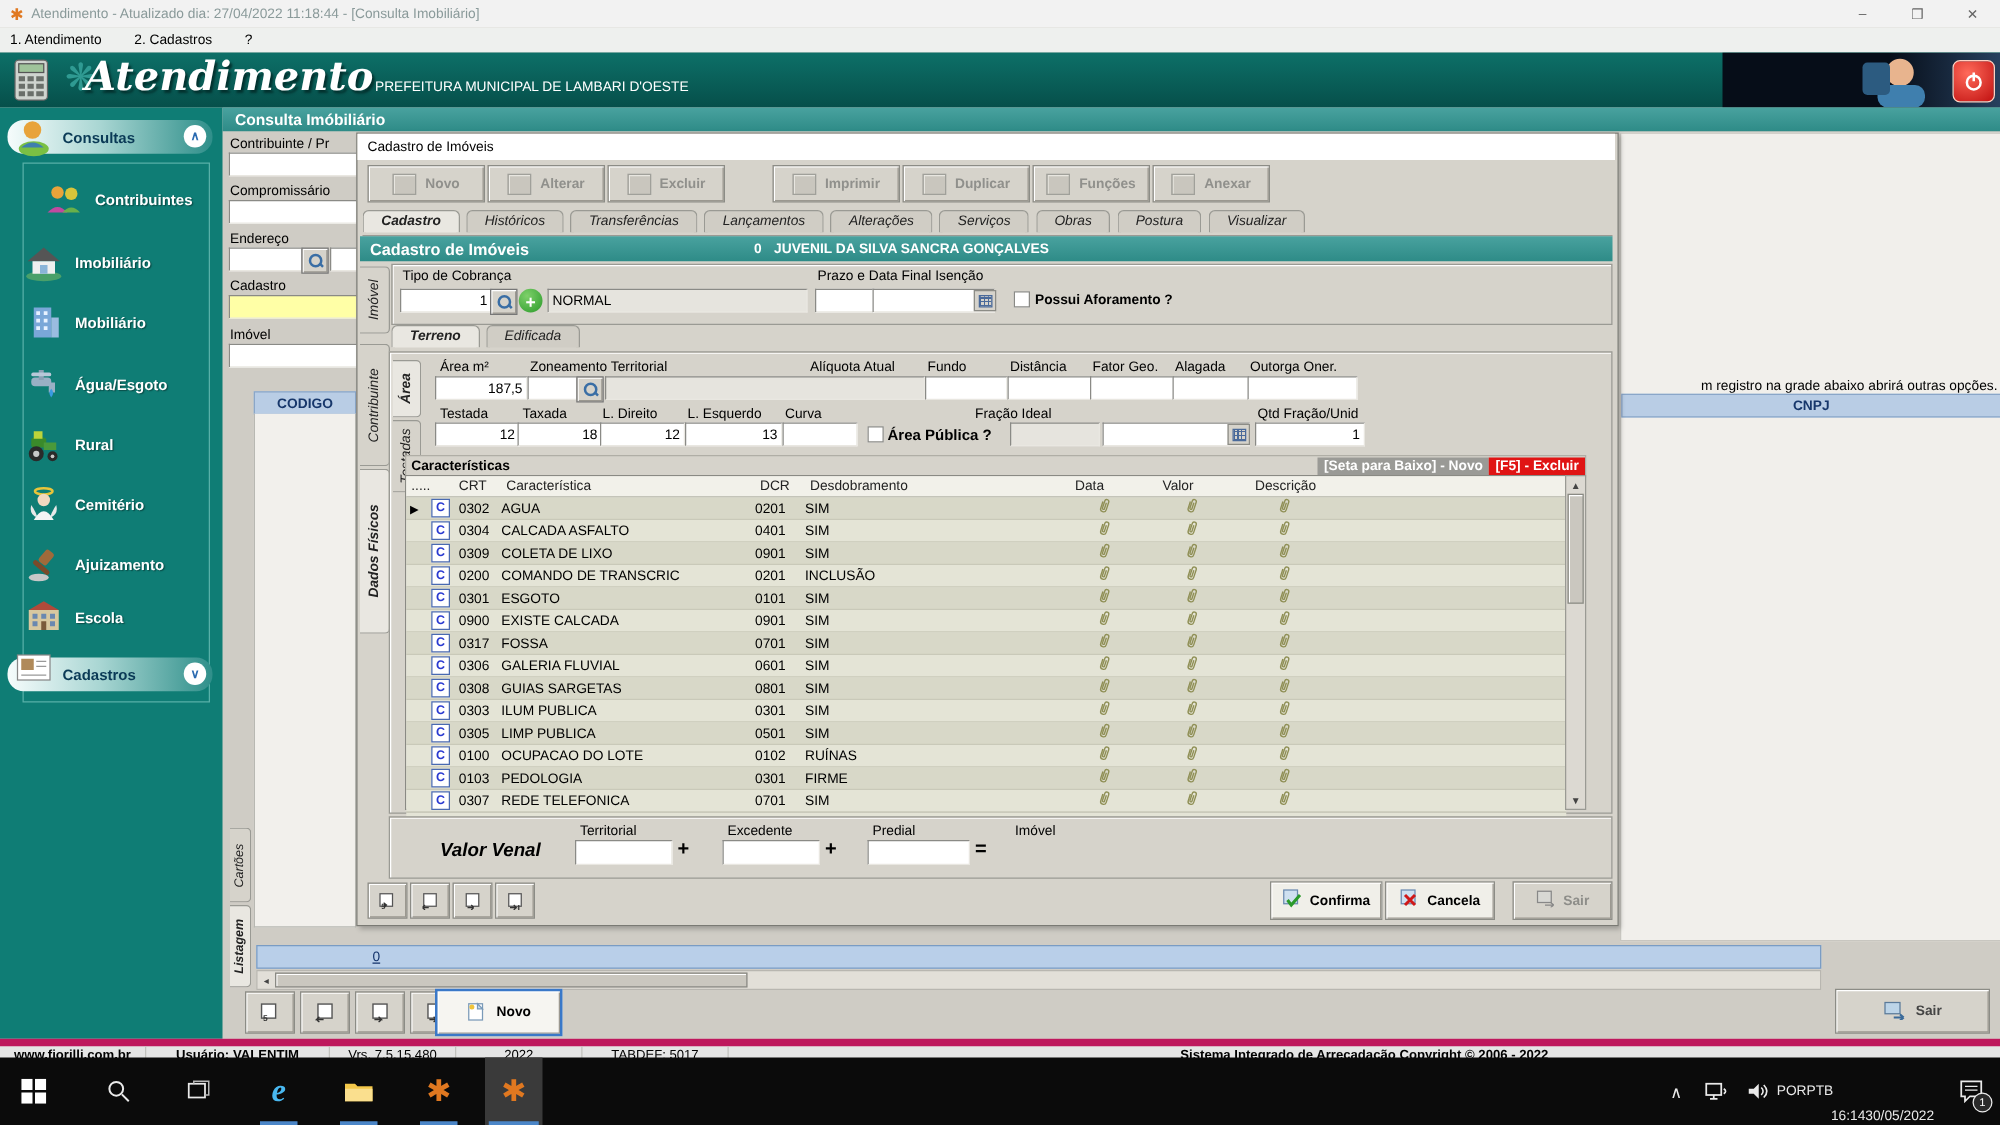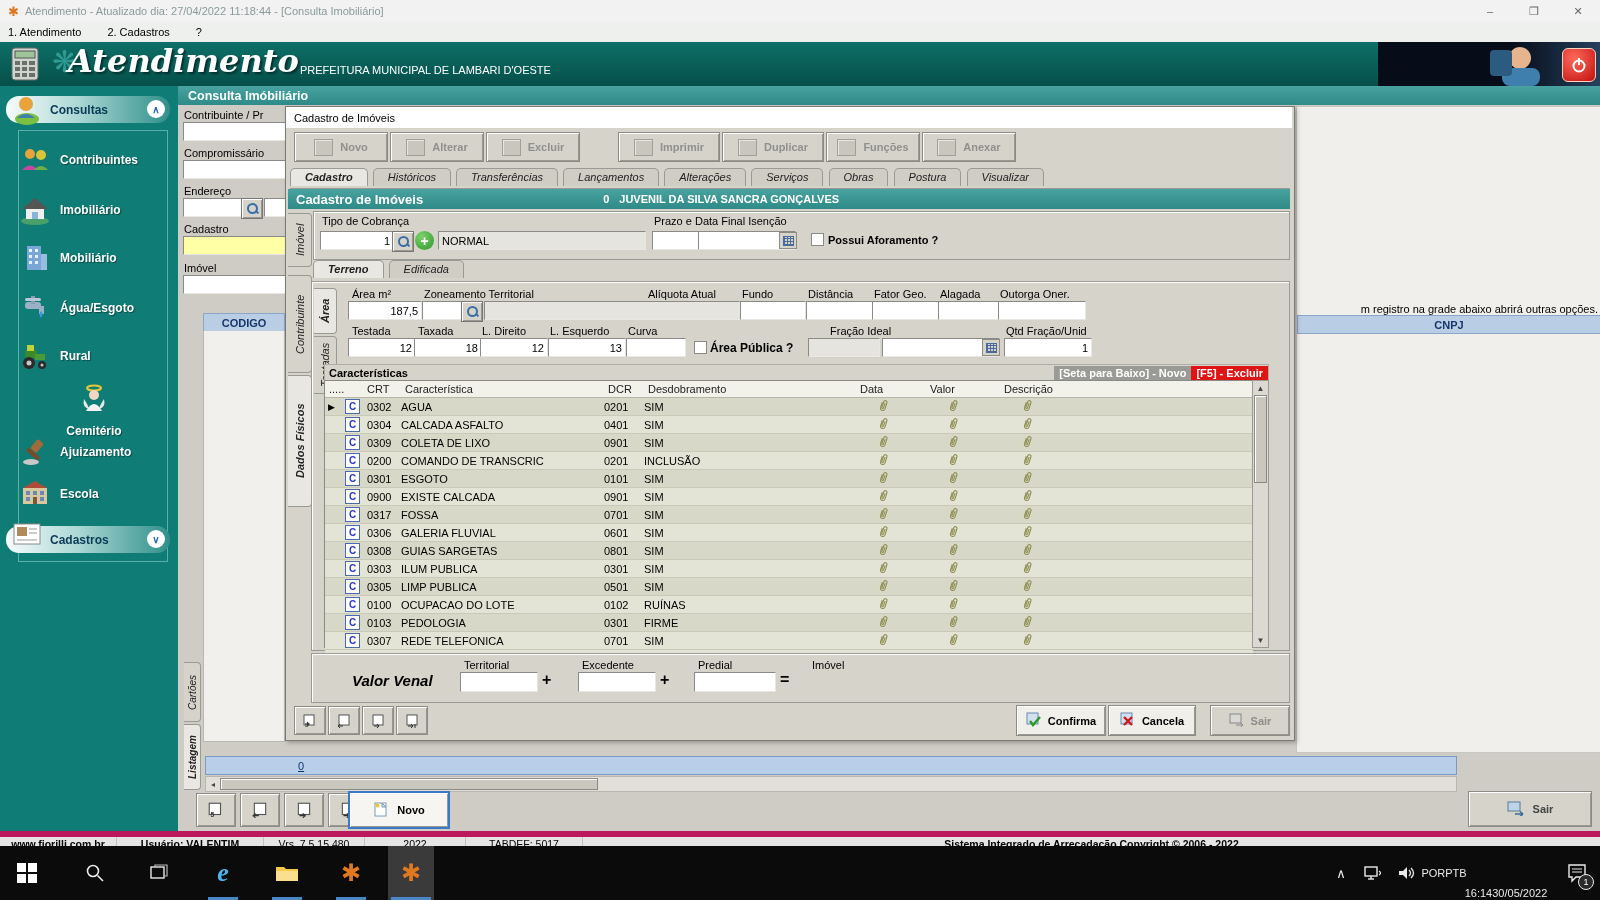--- a/index.html
+++ b/index.html
@@ -148,21 +148,21 @@
         <svg width="34" height="34" viewBox="0 0 34 34">
             <ellipse cx="15" cy="27" rx="12" ry="6" fill="#7ac043"></ellipse>
             <circle cx="14" cy="12" r="7" fill="#e8a33a"></circle>
             <path d="M5 26 q9 -8 18 0 z" fill="#3f7fae"></path>
           </svg>
       </span>
       <span class="glabel">Consultas</span>
       <span class="side-chev">∧</span>
     </div>
 
-    <div class="side-item" style="top:52px;">
+    <div class="side-item" style="top:52px;padding-left:16px;">
       <span class="sicon">
           <svg width="32" height="32" viewBox="0 0 32 32">
             <circle cx="11" cy="10" r="5" fill="#e8a33a"></circle>
             <circle cx="22" cy="11" r="5" fill="#d8c43a"></circle>
             <path d="M3 26 q8 -9 16 0 z" fill="#c04aa0"></path>
             <path d="M15 26 q7 -8 14 0 z" fill="#6ab04a"></path>
           </svg>
         </span>
       <span class="slabel">Contribuintes</span>
     </div>
@@ -213,21 +213,21 @@
             <rect x="8" y="5" width="7" height="6" fill="#bcd43a"></rect>
             <circle cx="10" cy="23" r="6" fill="#2a2a2a"></circle>
             <circle cx="10" cy="23" r="2.5" fill="#c8c8c8"></circle>
             <circle cx="23" cy="25" r="4" fill="#2a2a2a"></circle>
             <circle cx="23" cy="25" r="1.5" fill="#c8c8c8"></circle>
             <rect x="16" y="14" width="10" height="6" fill="#4a9a3a"></rect>
           </svg>
         </span>
       <span class="slabel">Rural</span>
     </div>
-    <div class="side-item" style="top:296px;flex-direction:column;">
+    <div class="side-item" style="top:296px;">
       <span class="sicon">
           <svg width="32" height="32" viewBox="0 0 32 32">
             <ellipse cx="16" cy="5" rx="7" ry="2.5" fill="none" stroke="#e8c43a" stroke-width="2"></ellipse>
             <circle cx="16" cy="12" r="5" fill="#f2d8c0"></circle>
             <path d="M8 28 q8 -14 16 0 z" fill="#f4f4f4"></path>
             <path d="M6 16 q4 6 5 10 q-7 -2 -5 -10z" fill="#e8e8e8"></path>
             <path d="M26 16 q-4 6 -5 10 q7 -2 5 -10z" fill="#e8e8e8"></path>
           </svg>
         </span>
       <span class="slabel">Cemitério</span>
@@ -434,21 +434,21 @@
       <span class="lbl" style="left:106px;top:43px;">Taxada</span>
       <input class="inp ra" style="left: 102px; top: 56px; width: 60px;" value="18">
       <span class="lbl" style="left:170px;top:43px;">L. Direito</span>
       <input class="inp ra" style="left: 168px; top: 56px; width: 60px;" value="12">
       <span class="lbl" style="left:238px;top:43px;">L. Esquerdo</span>
       <input class="inp ra" style="left: 236px; top: 56px; width: 70px;" value="13">
       <span class="lbl" style="left:316px;top:43px;">Curva</span>
       <input class="inp" style="left: 314px; top: 56px; width: 52px;" value="">
       <span class="chk" style="left:382px;top:59px;"></span>
       <span class="lbl b" style="left:398px;top:59px;font-size:12px;">Área Pública ?</span>
-      <span class="lbl" style="left:518px;top:43px;">Fração Ideal</span>
+      <span class="lbl" style="left:468px;top:43px;">Fração Ideal</span>
       <input class="inp gray" style="left: 496px; top: 56px; width: 64px;" value="">
       <span class="lbl" style="left:572px;top:43px;margin-top:44px;">Dt ITU Progressivo</span>
       <div class="abs" style="left:570px;top:56px;width:116px;height:17px;">
         <input class="inp" style="left: 0px; top: 0px; width: 110px;" value="">
         <span class="calbtn" style="right:-2px;top:1px;">
             <span class="calgrid"></span>
           </span>
       </div>
       <span class="lbl" style="left:694px;top:43px;">Qtd Fração/Unid</span>
       <input class="inp ra" style="left: 692px; top: 56px; width: 80px;" value="1">

